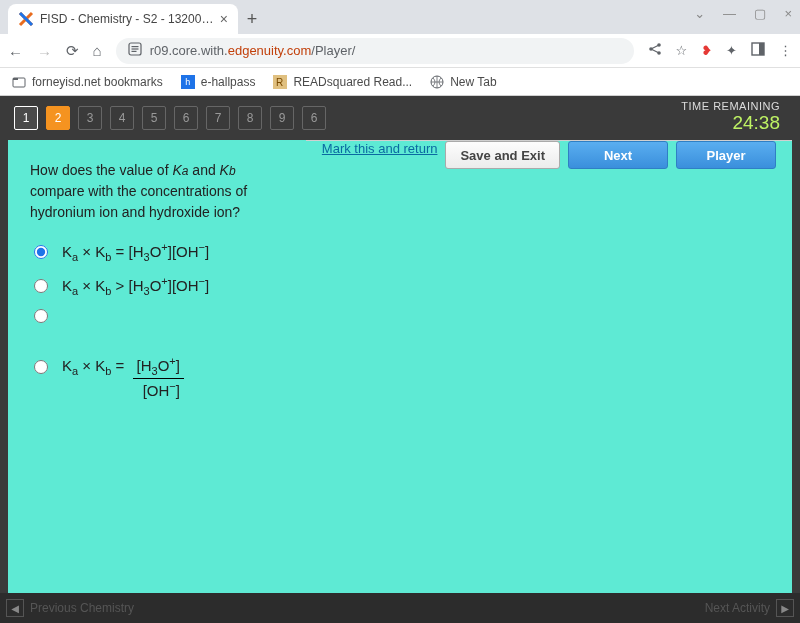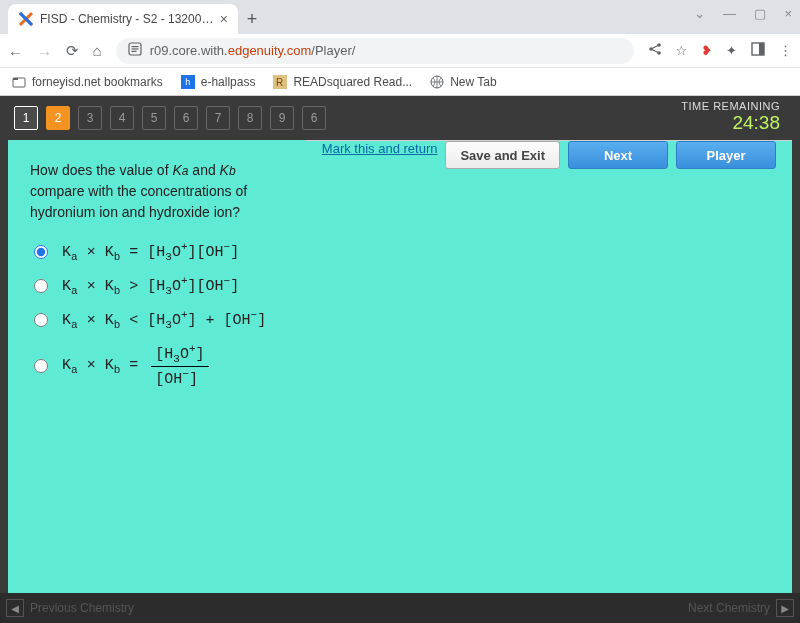--- a/index.html
+++ b/index.html
@@ -152,30 +152,31 @@
     gap: 14px;
     margin-bottom: 12px;
   }
   .opt input[type="radio"] {
     width: 14px;
     height: 14px;
     accent-color: #1e73e8;
     margin-left: 4px;
   }
   .opt .eq {
-    font-family: Liberation Mono, monospace;
+    font-family: Liberation Sans, sans-serif;
     font-size: 15px;
   }
   .sub { vertical-align: sub; font-size: 11px; }
   .sup { vertical-align: super; font-size: 11px; }
   .frac {
     display: inline-block;
     vertical-align: middle;
-    text-align: left;
+    text-align: right;
     margin-left: 4px;
+    margin-top: 20px;
   }
   .frac .num {
     display: block;
     border-bottom: 1px solid #000;
     padding: 0 4px 1px 4px;
   }
   .frac .den { display: block; padding: 1px 4px 0 4px; }
 
   .footer-bar {
     border-top: 1px solid #d0d0d0;
@@ -352,21 +353,20 @@
         <span class="eq"><span class="ital">K</span><span class="sub">a</span> × <span class="ital">K</span><span class="sub">b</span> = [H<span class="sub">3</span>O<span class="sup">+</span>][OH<span class="sup">−</span>]</span>
       </label>
 
       <label class="opt" title="Ka × Kb &gt; [H3O+][OH-]">
         <input type="radio" name="ans" style="">
         <span class="eq"><span class="ital">K</span><span class="sub">a</span> × <span class="ital">K</span><span class="sub">b</span> &gt; [H<span class="sub">3</span>O<span class="sup">+</span>][OH<span class="sup">−</span>]</span>
       </label>
 
       <label class="opt" title="Ka × Kb &lt; [H3O+] + [OH-]">
         <input type="radio" name="ans" style="">
-        <span class="eq"><span class="ital">K</span><span class="sub">a</span> × <span class="ital">K</span><span class="sub">b</span> &lt; [H<span class="sub">3</span>O<span class="sup">+</span>] + [OH<span class="sup">−</span>]</span>
       </label>
 
       <label class="opt" title="Ka × Kb = [H3O+] / [OH-]">
         <input type="radio" name="ans" style="">
         <span class="eq"><span class="ital">K</span><span class="sub">a</span> × <span class="ital">K</span><span class="sub">b</span> = <span class="frac"><span class="num">[H<span class="sub">3</span>O<span class="sup">+</span>]</span><span class="den">[OH<span class="sup">−</span>]</span></span></span>
       </label>
     </div>
 
     <div class="footer-bar">
       <a class="mark-link">Mark this and return</a>
@@ -375,17 +375,17 @@
       <button class="btn blue">Player</button>
     </div>
   </div>
 
   <div class="activity-nav">
     <div class="act-btn">
       <span class="arrow-box">◀</span>
       <span>Previous Chemistry</span>
     </div>
     <div class="act-btn">
-      <span>Next Chemistry</span>
+      <span>Next Activity</span>
       <span class="arrow-box">▶</span>
     </div>
   </div>
 </div>
 
 </body></html>

